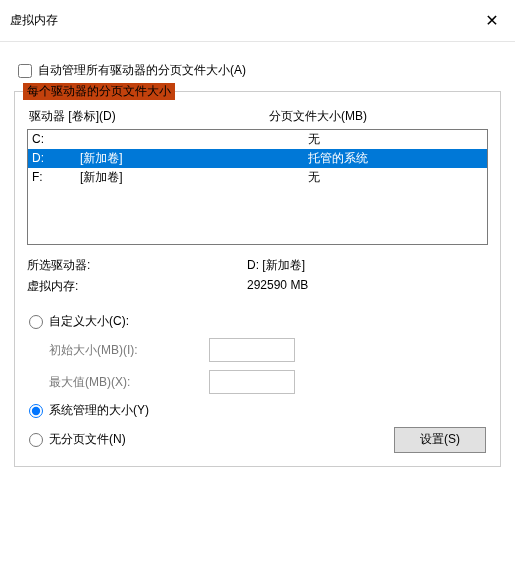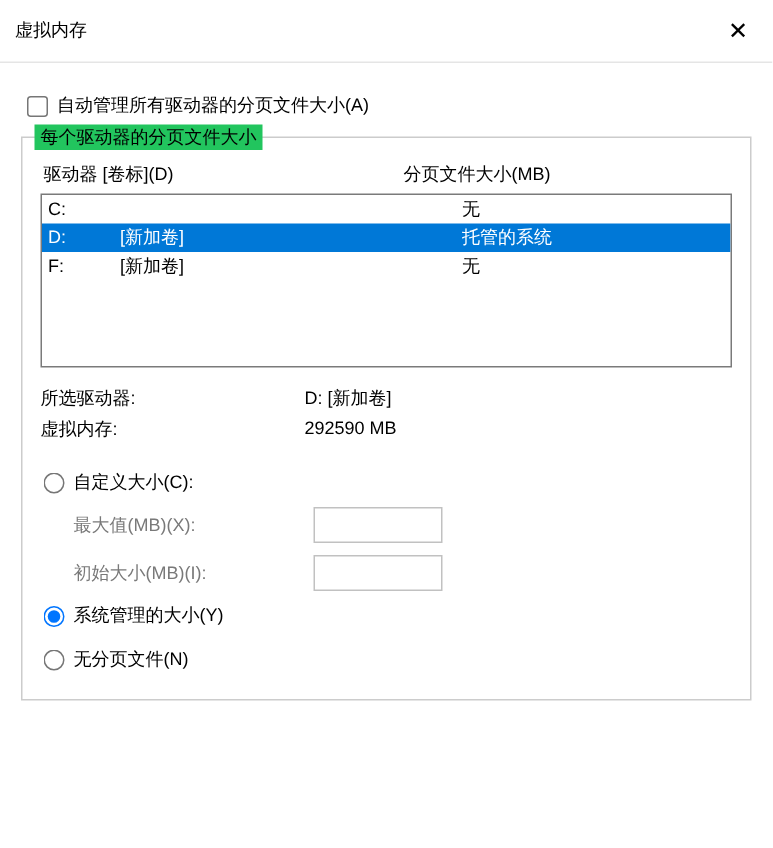--- a/index.html
+++ b/index.html
@@ -47,21 +47,21 @@
   .groupbox {
     border: 1px solid #ccc;
     position: relative;
     margin-top: 8px;
     padding: 14px 12px 12px 12px;
   }
   .groupbox-title {
     position: absolute;
     top: -9px;
     left: 8px;
-    background: #22c55e;
+    background: #c2410c;
     padding: 0 4px;
     font-size: 12px;
   }
   .cols-header {
     display: flex;
     padding: 2px 2px 4px 2px;
   }
   .cols-header .c1 { flex: 0 0 240px; }
   .cols-header .c2 { flex: 1; }
   .drive-list {
@@ -81,20 +81,21 @@
   .drive-row.selected {
     background: #0078d7;
     color: #fff;
   }
   .drive-row .d-drv { flex: 0 0 48px; }
   .drive-row .d-vol { flex: 0 0 228px; }
   .drive-row .d-pf  { flex: 1; }
   .info-line {
     display: flex;
     margin-top: 12px;
+    gap: 44px;
   }
   .info-line .lab { flex: 0 0 176px; }
   .info-line.tight { margin-top: 4px; }
   .radio-block { margin-top: 18px; }
   .radio-row {
     display: flex;
     align-items: center;
     margin: 6px 0;
   }
   .radio-row input[type=radio] {
@@ -181,37 +182,38 @@
       <span>292590 MB</span>
     </div>
 
     <div class="radio-block">
       <label class="radio-row">
         <input type="radio" name="sizeopt" style="">
         <span>自定义大小(C):</span>
       </label>
       <div class="size-inputs">
         <div class="size-line">
-          <span class="slab">最大值(MB)(X):</span>
+          <span class="slab">初始大小(MB)(I):</span>
           <input type="text" disabled="" style="">
         </div>
         <div class="size-line">
-          <span class="slab">初始大小(MB)(I):</span>
+          <span class="slab">最大值(MB)(X):</span>
           <input type="text" disabled="" style="">
         </div>
       </div>
 
       <label class="radio-row">
         <input type="radio" name="sizeopt" checked="" style="">
         <span>系统管理的大小(Y)</span>
       </label>
 
       <div class="radio-with-btn">
         <label class="radio-row">
           <input type="radio" name="sizeopt" style="">
           <span>无分页文件(N)</span>
         </label>
+        <button class="set-btn">设置(S)</button>
       </div>
     </div>
   </div>
 
 
 </div>
 
 </body></html>

